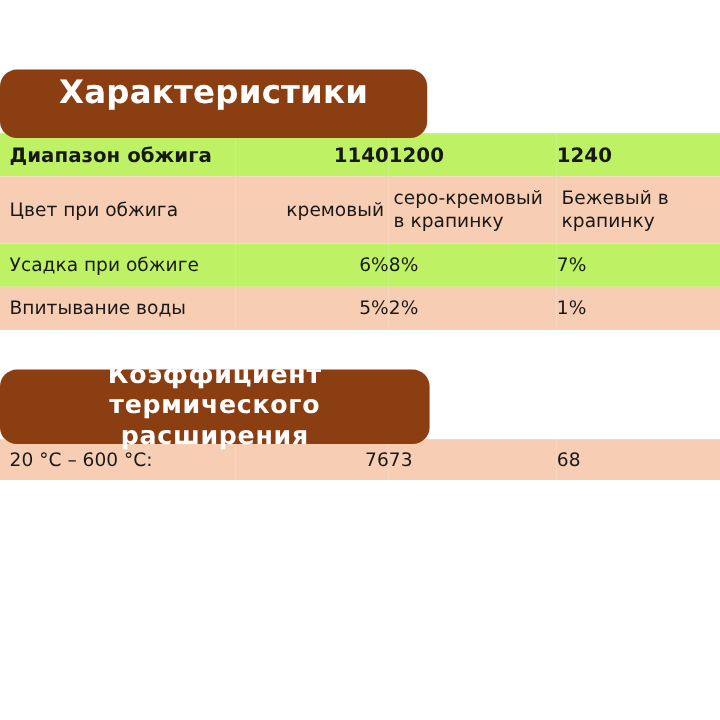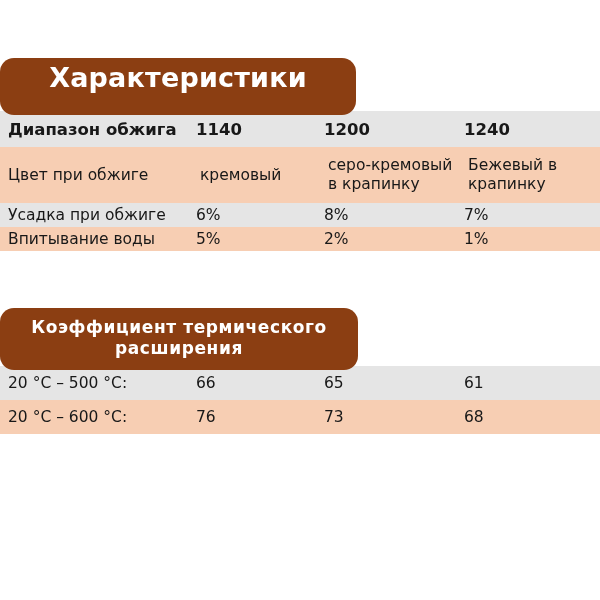--- a/index.html
+++ b/index.html
@@ -42,21 +42,21 @@
   }
   .badge-1 {
     width: 356px;
     height: 57px;
     font-size: 27px;
     padding: 0 18px 19px 18px;
   }
   .badge-2 {
     width: 358px;
     height: 62px;
-    font-size: 17px;
+    font-size: 21px;
     line-height: 1.22;
     padding: 0 16px 2px 16px;
     letter-spacing: 0.6px;
   }
   .badge-2 .badge-text {
     display: block;
     width: 100%;
   }
 
   
@@ -66,45 +66,45 @@
     table-layout: fixed;
     position: relative;
     z-index: 1;
     margin-top: -4px;
   }
   table.data-table td {
     padding: 0;
     vertical-align: middle;
     color: #181818;
   }
-  .row-light td { background: #e5e5e5; }
+  .row-light td { background: #bef264; }
   .row-dark  td { background: #F7CEB3; }
 
   .hdr-row td {
     font-weight: bold;
     font-size: 16.5px;
     height: 36px;
   }
   .body-row td {
     font-size: 15.5px;
     font-weight: normal;
   }
 
   .c-label {
     width: 196px;
     text-align: left;
     padding-left: 8px !important;
     box-sizing: border-box;
   }
-  .c-v1 { width: 128px; text-align: left; }
+  .c-v1 { width: 128px; text-align: right; }
   .c-v2 { width: 140px; text-align: left; }
   .c-v3 { width: 136px; }
 
   .tall  { height: 56px; }
-  .short { height: 24px; }
+  .short { height: 36px; }
   .shorter { height: 34px; }
 
   .wrap2 {
     display: block;
     line-height: 1.2;
     padding: 0 4px;
   }
 
   
   #section-characteristics { top: 58px; }
@@ -124,21 +124,21 @@
     <table class="data-table">
       <tbody>
         <tr class="row-light hdr-row">
           <td class="c-label short">Диапазон обжига</td>
           <td class="c-v1 short">1140</td>
           <td class="c-v2 short">1200</td>
           <td class="c-v3 short">1240</td>
         </tr>
 
         <tr class="row-dark body-row">
-          <td class="c-label tall">Цвет при обжиге</td>
+          <td class="c-label tall">Цвет при обжига</td>
           <td class="c-v1 tall">
               <span class="wrap2">кремовый</span>
             </td>
           <td class="c-v2 tall">
               <span class="wrap2">серо-кремовый в крапинку</span>
             </td>
           <td class="c-v3 tall">
               <span class="wrap2">Бежевый в крапинку</span>
             </td>
         </tr>
@@ -166,26 +166,20 @@
       <span class="badge-text">
         <span>Коэффициент  термического</span><br>
         <span>расширения</span>
       </span>
     </div>
 
     <table class="data-table">
       <tbody>
 
 
-        <tr class="row-light body-row">
-          <td class="c-label shorter">20 °C – 500 °C:</td>
-          <td class="c-v1 shorter">66</td>
-          <td class="c-v2 shorter">65</td>
-          <td class="c-v3 shorter">61</td>
-        </tr>
 
         <tr class="row-dark body-row">
           <td class="c-label shorter">20 °C – 600 °C:</td>
           <td class="c-v1 shorter">76</td>
           <td class="c-v2 shorter">73</td>
           <td class="c-v3 shorter">68</td>
         </tr>
       </tbody>
     </table>
   </div>

